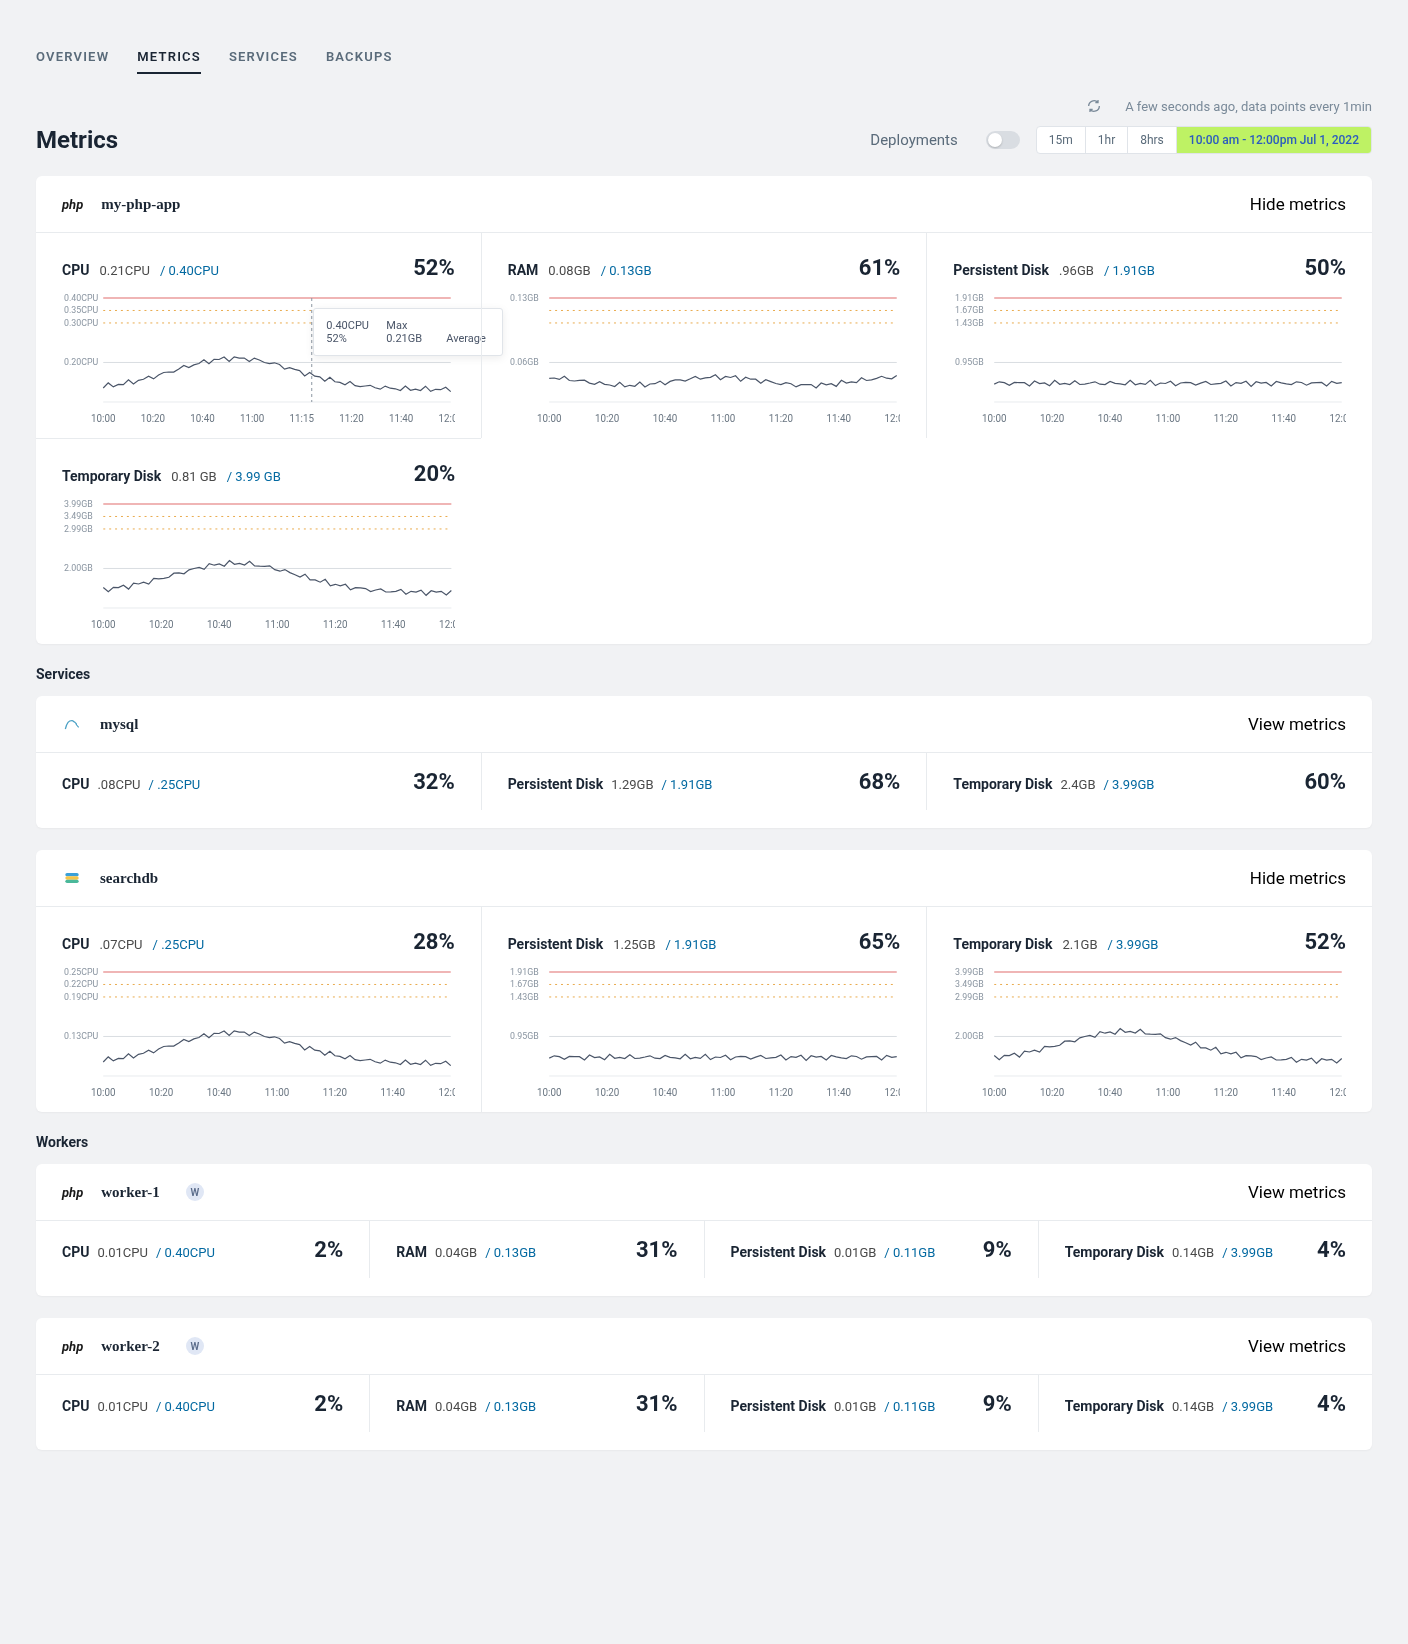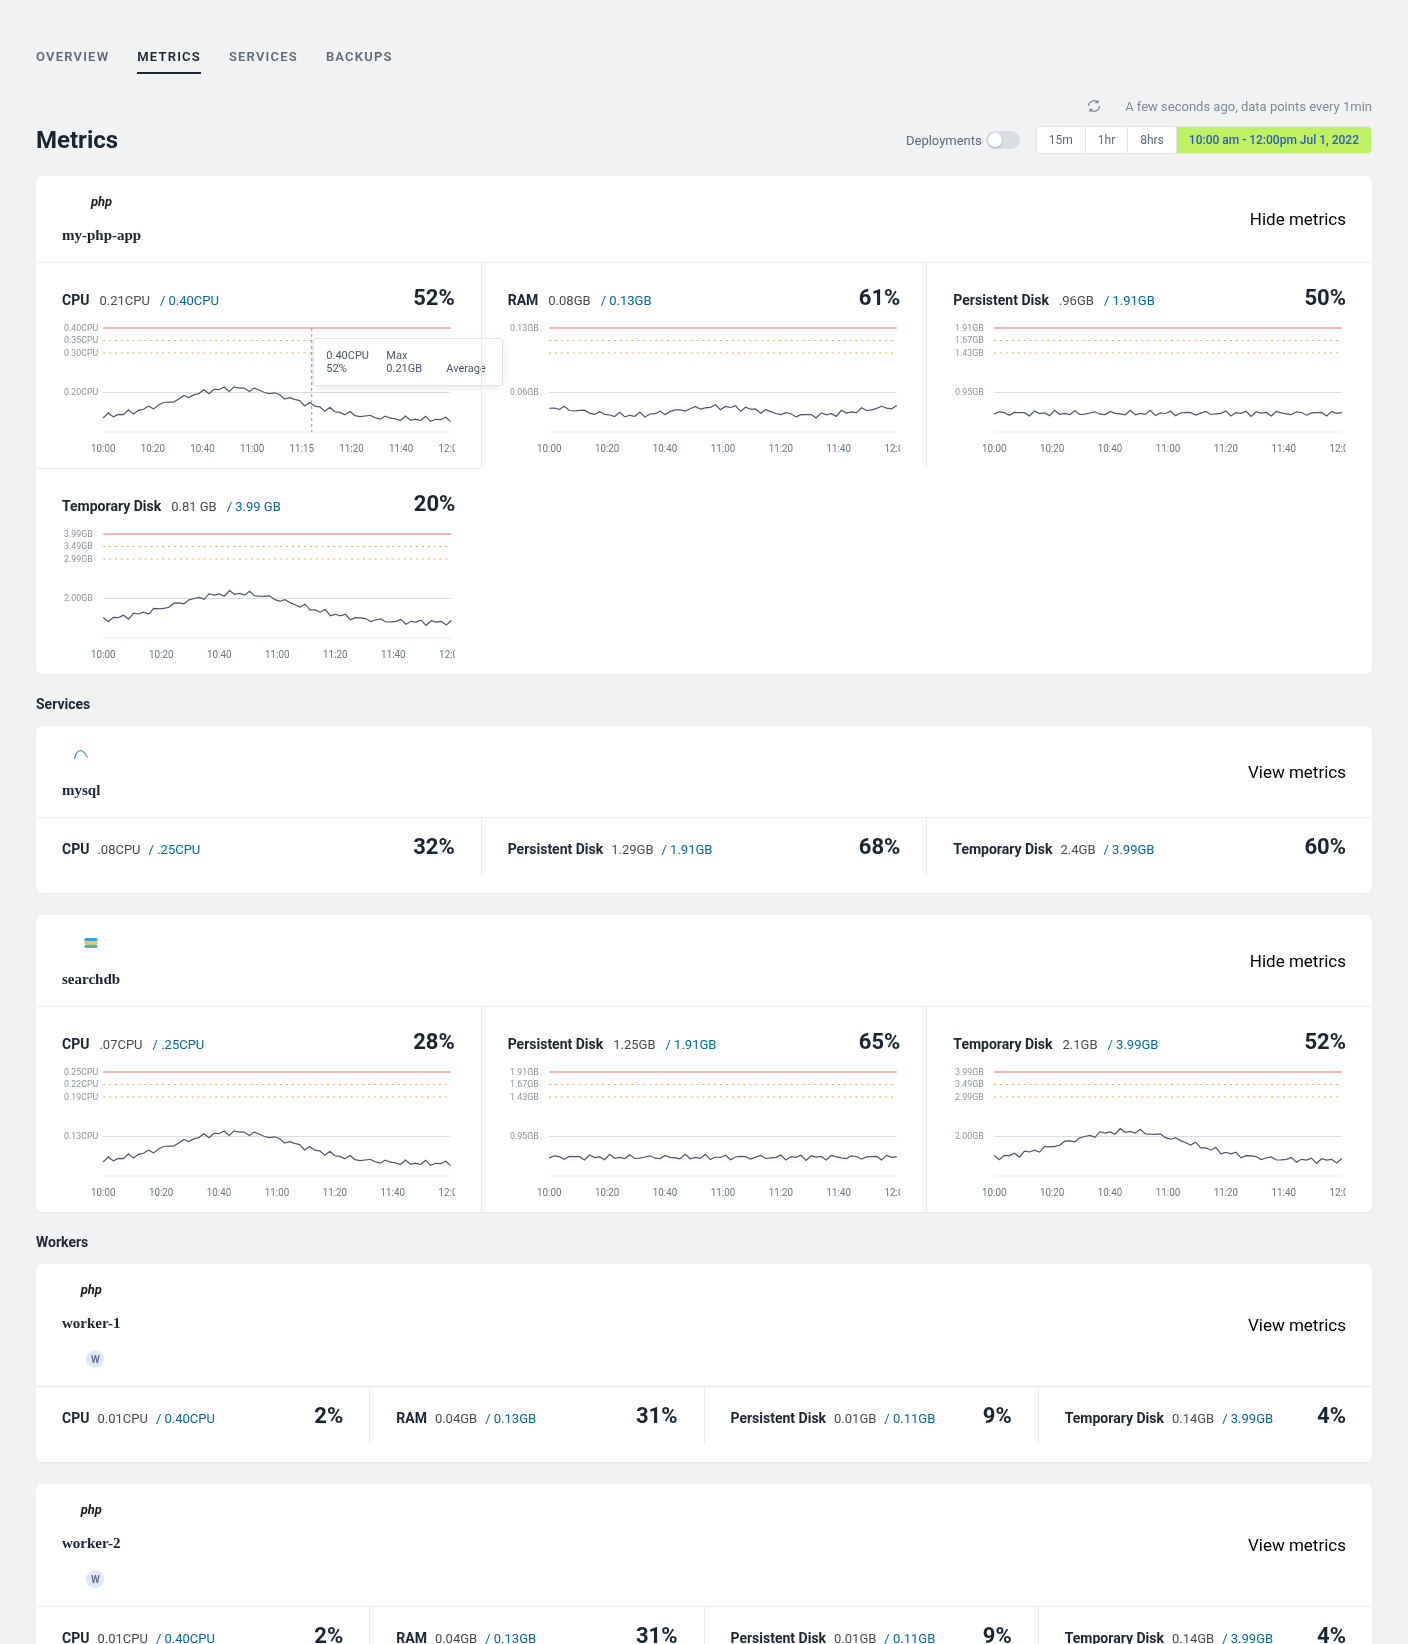--- a/index.html
+++ b/index.html
@@ -6,31 +6,31 @@
 body { font-family: -apple-system, BlinkMacSystemFont, "Segoe UI", Roboto, sans-serif; background: #f1f2f4; color: #1a1a1a; font-size: 14px; }
 .container { max-width: 1408px; margin: 13px auto; padding: 36px; }
 .tabs { display: flex; gap: 28px; margin-bottom: 24px; }
 .tab { font-size: 13px; letter-spacing: 1.2px; font-weight: 600; color: #5a6b7a; padding-bottom: 8px; cursor: pointer; }
 .tab.active { color: #1a2533; border-bottom: 2px solid #1a2533; }
 .header-row { display: flex; justify-content: space-between; align-items: flex-start; margin-bottom: 4px; }
 .page-title { font-size: 24px; font-weight: 700; color: #1a2533; }
 .status-row { display: flex; justify-content: flex-end; align-items: center; gap: 23px; color: #7a8a99; font-size: 13px; margin-bottom: 12px; }
 .refresh-icon { width: 16px; height: 16px; fill: none; stroke: #7a8a99; stroke-width: 2; }
 .controls-row { display: flex; justify-content: flex-end; align-items: center; gap: 16px; margin-bottom: 18px; }
-.deployments-control { display: flex; align-items: center; gap: 4px; color: #5a6b7a; font-size: 13px; }
+.deployments-control { display: flex; align-items: center; gap: 28px; color: #5a6b7a; font-size: 15px; }
 .toggle-switch { width: 34px; height: 18px; background: #d9dde2; border-radius: 10px; position: relative; cursor: pointer; }
 .toggle-switch::after { content: ""; position: absolute; width: 14px; height: 14px; background: #fff; border-radius: 50%; top: 2px; left: 2px; box-shadow: 0 1px 2px rgba(0,0,0,0.2); }
 .time-range-picker { display: flex; align-items: center; background: #fff; border: 1px solid #e0e4e9; border-radius: 4px; overflow: hidden; }
 .time-range-option { font-size: 12px; color: #5a6b7a; padding: 6px 12px; cursor: pointer; border-right: 1px solid #e0e4e9; }
 .time-range-option:last-child { border-right: none; }
 .time-range-option.active { background: #bef264; color: #2b5bbf; font-weight: 500; }
 .section-label { font-size: 14px; font-weight: 700; color: #1a2533; margin-bottom: 14px; }
 .card { background: #fff; border-radius: 6px; box-shadow: 0 1px 2px rgba(0,0,0,0.04); margin-bottom: 22px; overflow: hidden; }
 .card-header { display: flex; justify-content: space-between; align-items: center; padding: 18px 26px; border-bottom: 1px solid #e8ebee; }
-.card-header-left { display: flex; align-items: center; gap: 18px; flex-direction: column; }
+.card-header-left { display: flex; align-items: center; gap: 18px; }
 .app-icon { font-weight: 700; font-size: 13px; font-style: italic; color: #1a1a1a; }
 .app-name { font-size: 15px; font-weight: 700; color: #1a2533; font-family: Liberation Serif, serif; }
 .toggle-link { font-size: 17px; color: #000000; cursor: pointer; }
 .charts-row { display: flex; }
 .chart-panel { flex: 1; padding: 22px 26px 14px; position: relative; }
 .chart-panel + .chart-panel { border-left: 1px solid #e8ebee; }
 .chart-panel.divider-top { border-top: 1px solid #e8ebee; }
 .chart-header { display: flex; justify-content: space-between; align-items: baseline; margin-bottom: 14px; }
 .chart-title-group { display: flex; align-items: baseline; gap: 10px; }
 .chart-title { font-size: 14px; font-weight: 700; color: #1a2533; }

